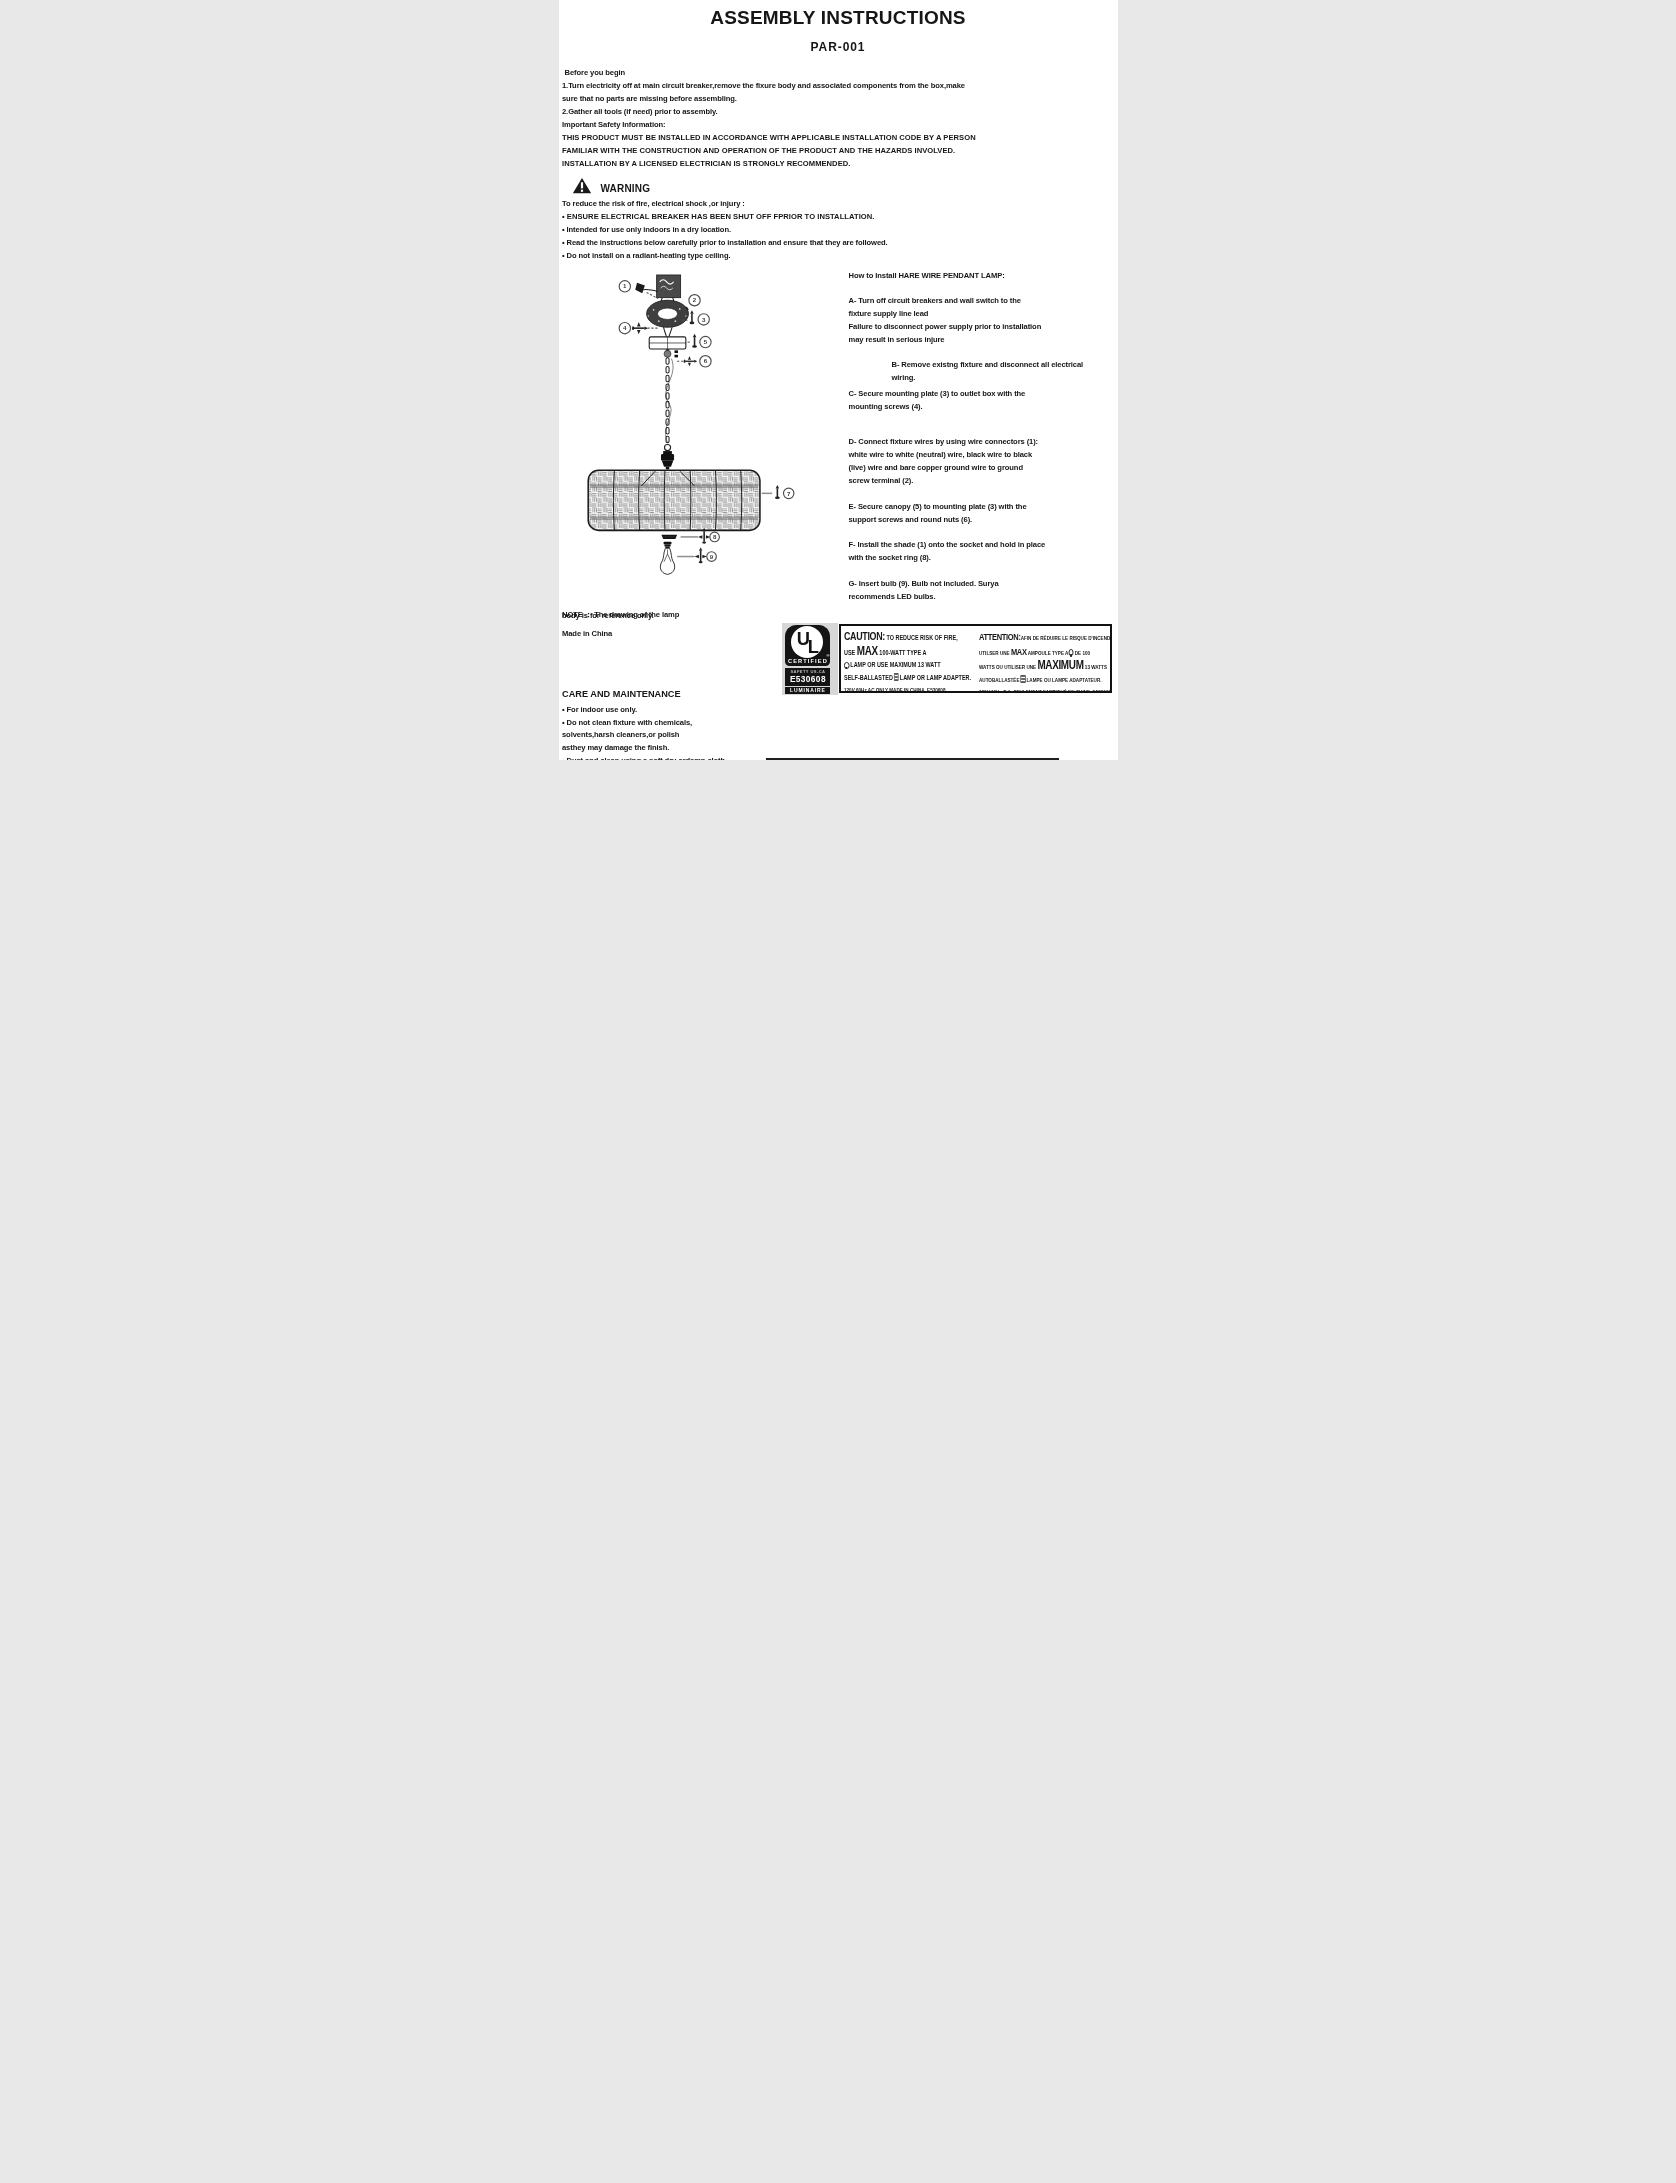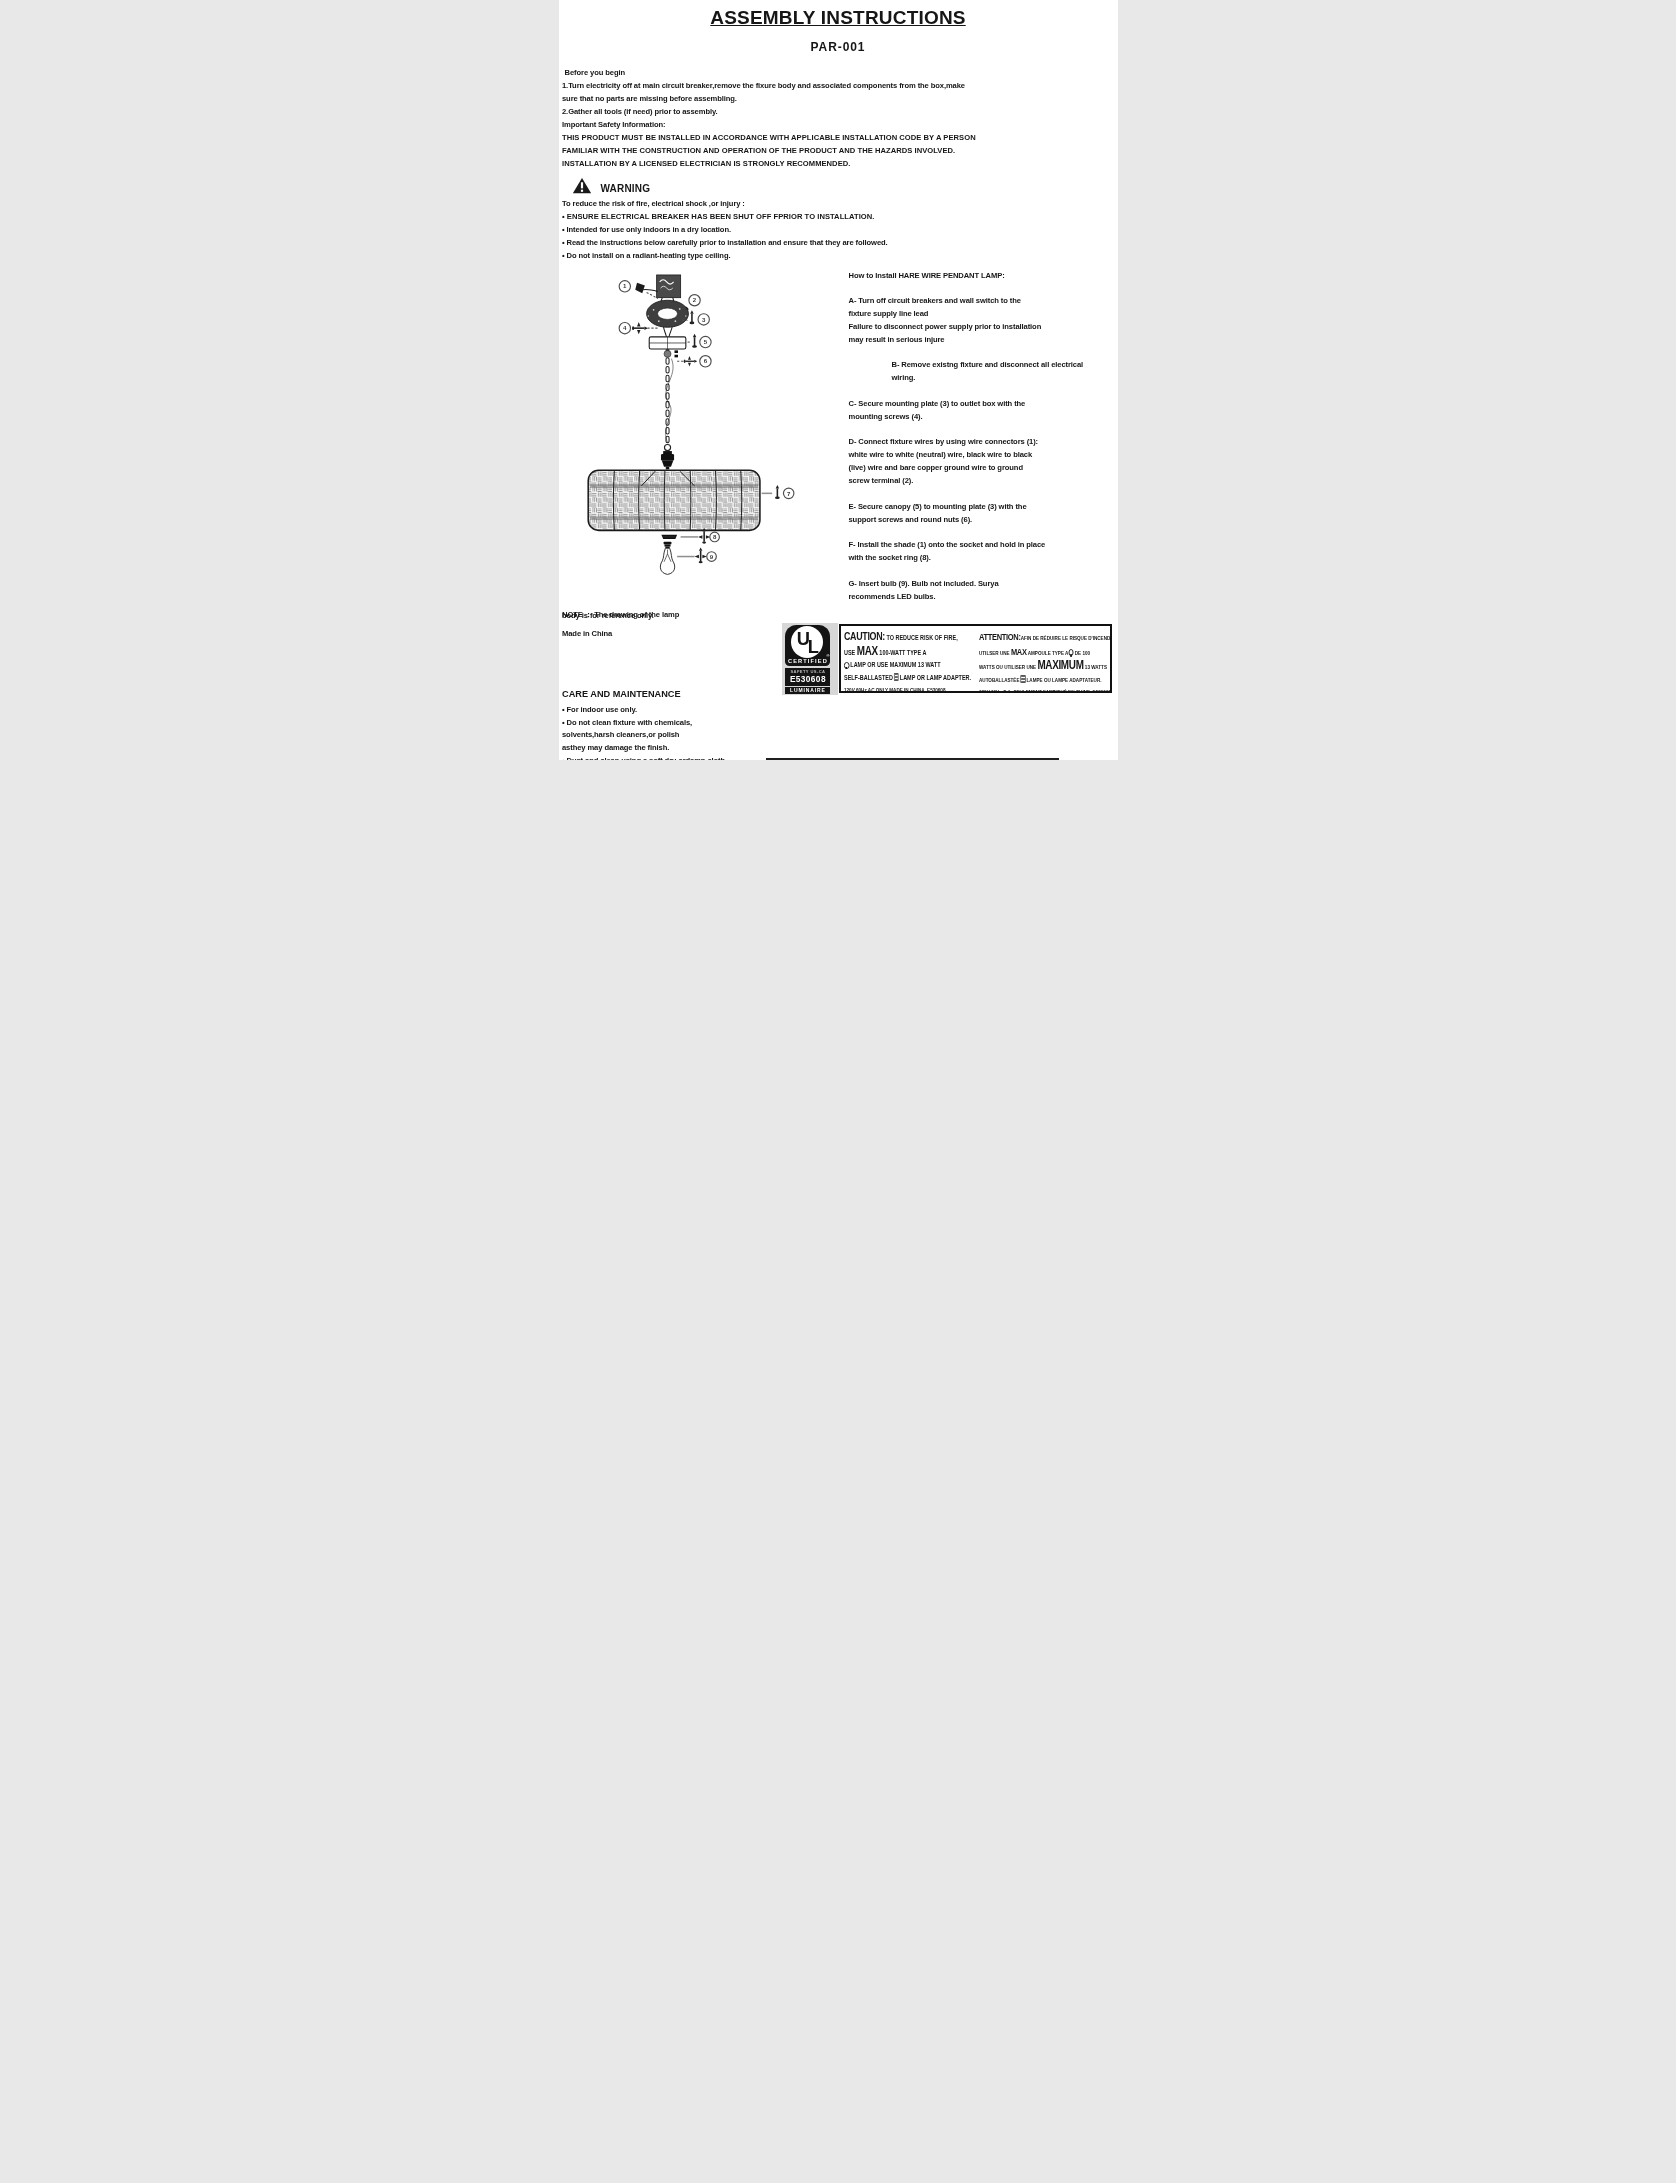--- a/index.html
+++ b/index.html
@@ -1,21 +1,21 @@
 <!DOCTYPE html>
 <html style="font-size:7px"><head>
 <meta charset="utf-8">
 <style>
   html,body{margin:0;padding:0;background:#e8e8e8;}
   .page{position:relative;width:559px;height:760px;margin:0 auto;background:#ffffff;
         font-family:"Liberation Sans",sans-serif;font-weight:bold;color:#161616;overflow:hidden;}
   .abs{position:absolute;}
   .ln{white-space:nowrap;font-size:7.6px;line-height:13px;letter-spacing:-0.1px;}
   .caps{letter-spacing:0.04px;}
-  .title{width:100%;text-align:center;font-size:19px;letter-spacing:0.2px;text-decoration:underline;}
+  .title{width:100%;text-align:center;font-size:19px;letter-spacing:0.2px;}
   .model{width:100%;text-align:center;font-size:12px;letter-spacing:0.9px;}
   .h-warn{font-size:10px;letter-spacing:0.2px;}
   .h-care{font-size:9.2px;}
   .indent-sm{padding-left:2.6px;}
   .step{position:absolute;left:290px;}
   
   .ul-panel{left:223px;top:623px;width:56px;height:72px;background:#d7d7d7;padding:0;}
   .ul-badge{position:absolute;left:3.9px;top:1.7px;width:45px;height:41px;background:#141414;
             border-radius:11.4px 11.4px 4.4px 4.4px;}
   .ul-circle{position:absolute;left:5.7px;top:1.3px;width:32px;height:32px;background:#ffffff;border-radius:50%;}
@@ -89,21 +89,21 @@
   <div class="step" style="top:294px;">
     <div class="ln">A- Turn off circuit breakers and wall switch to the</div>
     <div class="ln">fixture supply line lead</div>
     <div class="ln">Failure to disconnect power supply prior to installation</div>
     <div class="ln">may result in serious injure</div>
   </div>
   <div class="step" style="top:358px;margin-left:43px;">
     <div class="ln">B- Remove existng fixture and disconnect all electrical</div>
     <div class="ln">wiring.</div>
   </div>
-  <div class="step" style="top:397px;">
+  <div class="step" style="top:387px;">
     <div class="ln">C- Secure mounting plate (3) to outlet box with the</div>
     <div class="ln">mounting screws (4).</div>
   </div>
   <div class="step" style="top:435px;">
     <div class="ln">D- Connect fixture wires by using wire connectors (1):</div>
     <div class="ln">white wire to white (neutral) wire, black wire to black</div>
     <div class="ln">(live) wire and bare copper ground wire to ground</div>
     <div class="ln">screw terminal (2).</div>
   </div>
   <div class="step" style="top:500px;">

